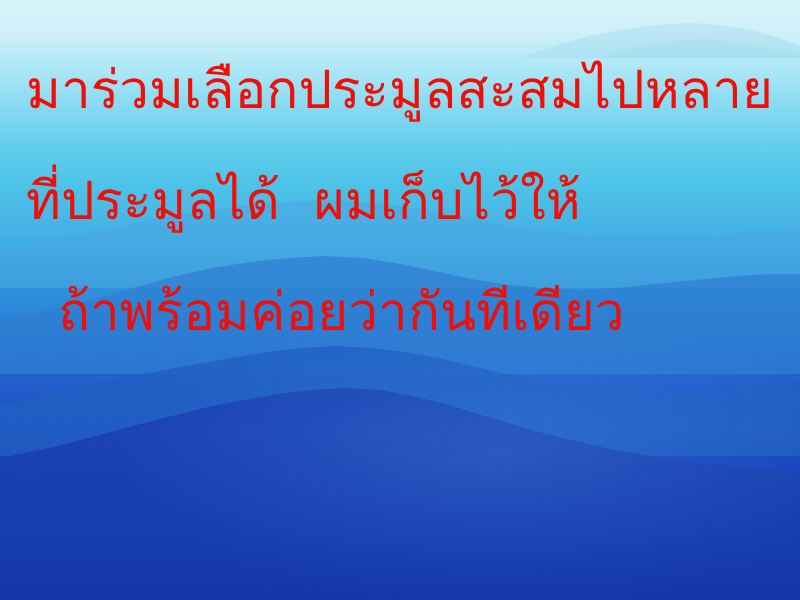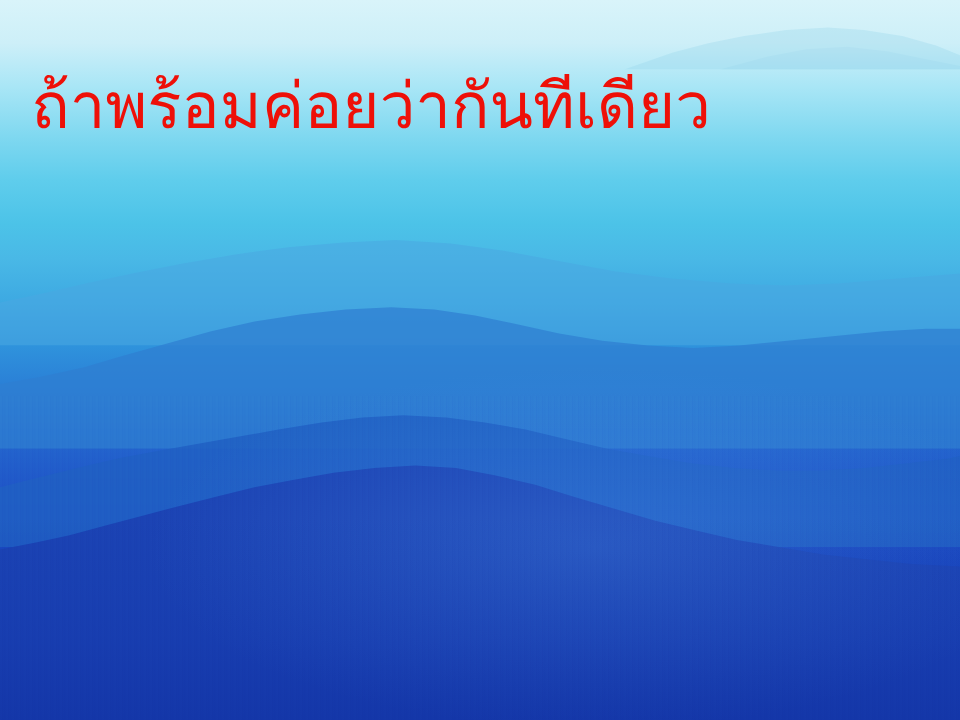--- a/index.html
+++ b/index.html
@@ -149,16 +149,18 @@
     </svg>
   </div>
 
   <div class="layer" id="forest-glow"></div>
 
   <div class="layer" id="forest-texture"></div>
 
   <div class="layer" id="vignette-bottom"></div>
 
   <div id="caption">
-    <div class="caption-line" style="color: rgb(238, 16, 8);">ถ้าพร้อมค่อยว่ากันทีเดียว</div>
+    <div class="caption-line" style="color: rgb(238, 16, 8);">มาร่วมเลือกประมูลสะสมไปหลาย</div>
+    <div class="caption-line" style="color: rgb(238, 16, 8);">ที่ประมูลได้  ผมเก็บไว้ให้</div>
+    <div class="caption-line" style="color: rgb(238, 16, 8); margin-left: 32px;">ถ้าพร้อมค่อยว่ากันทีเดียว</div>
   </div>
 
 </div>
 
 </body></html>

